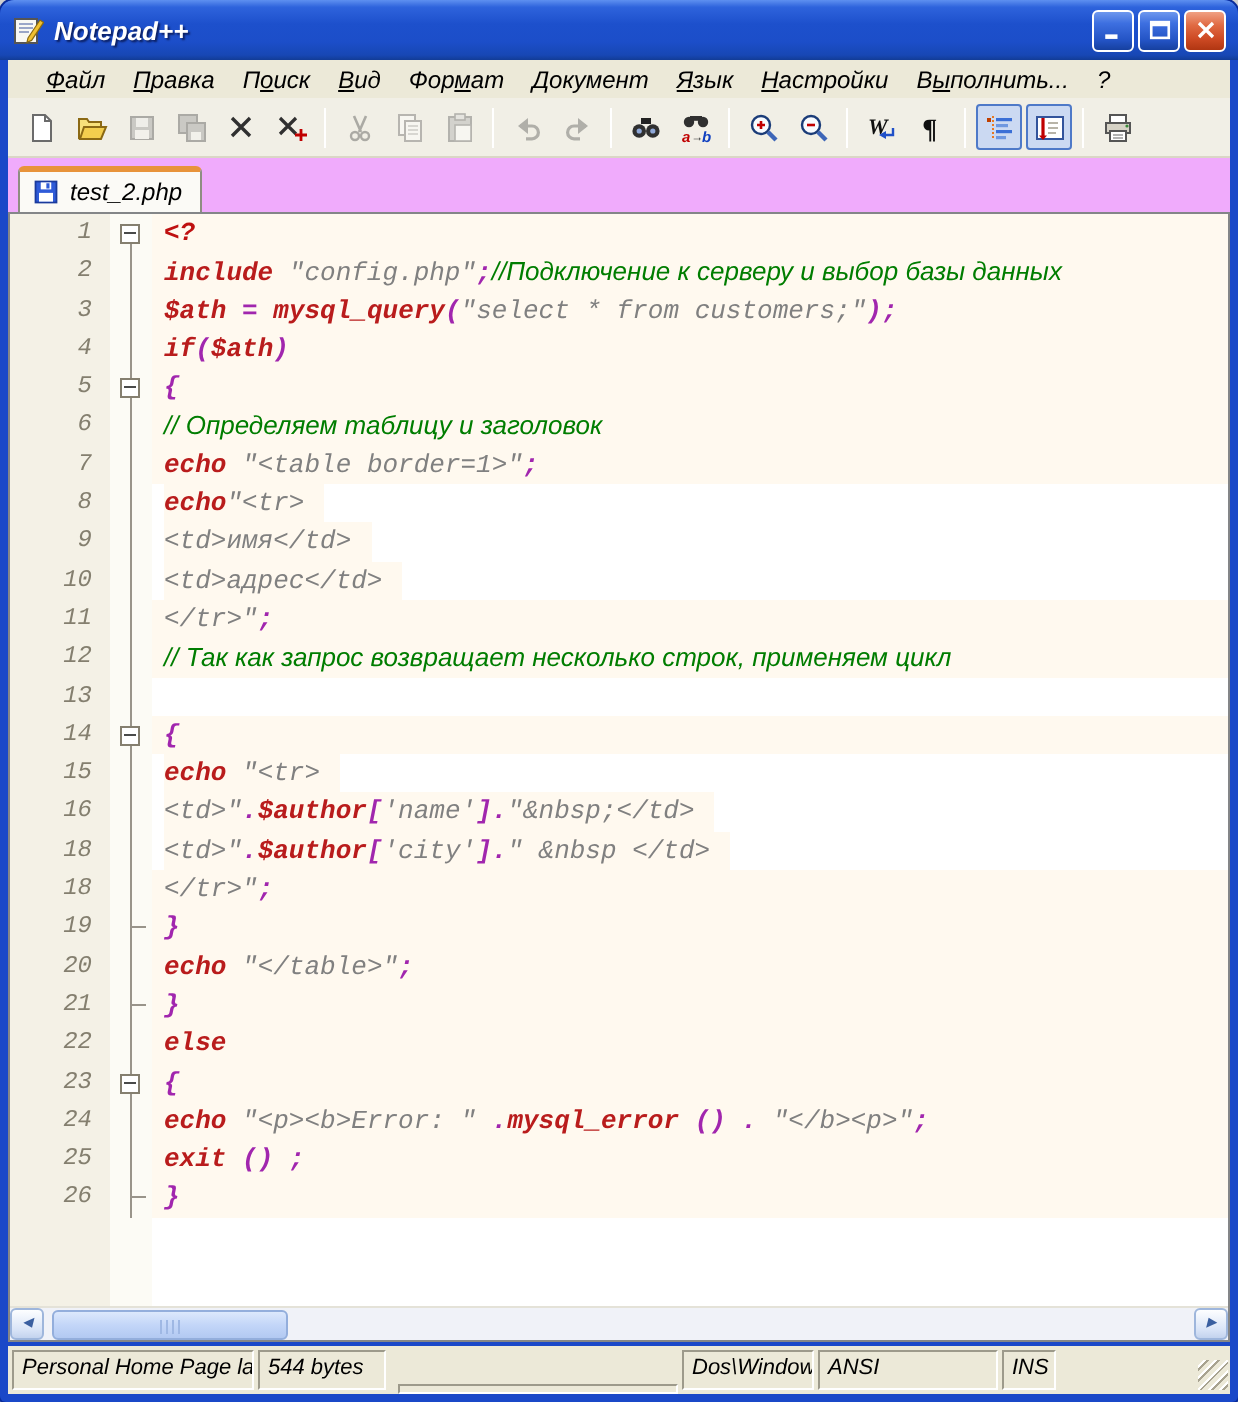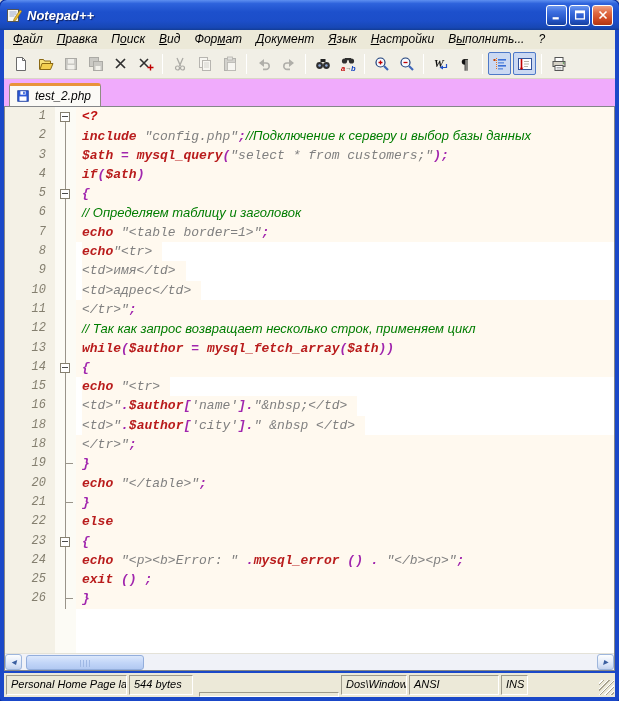--- a/index.html
+++ b/index.html
@@ -9,21 +9,21 @@
   
   .titlebar{height:30px;margin:0 -4px;border-radius:7px 7px 0 0;display:flex;align-items:center;padding:0 6px;
     background:linear-gradient(180deg,#5E90F0 0%,#2E63DC 12%,#1D50CC 40%,#1C4EC9 70%,#1747B4 92%,#123C96 100%);}
   .appicon{width:16px;height:16px;margin-right:5px;flex:none;}
   .title{color:#fff;font-weight:bold;font-size:13px;text-shadow:1px 1px 1px rgba(0,0,30,.6);flex:1;}
   .winbtn{width:21px;height:21px;margin-left:2px;border:1px solid #fff;border-radius:3px;flex:none;
     background:linear-gradient(180deg,#6D97EE 0%,#3D6FE0 30%,#2353C4 75%,#16409F 100%);display:flex;align-items:center;justify-content:center;}
   .winbtn.close{background:linear-gradient(180deg,#F0A183 0%,#E06A43 35%,#CE4A24 70%,#B03612 100%);}
   .winbtn svg{width:14px;height:14px;}
   
-  .menubar{height:19px;background:#ECE9D8;display:flex;align-items:flex-start;padding-left:2px;font-size:12px;color:#000;}
+  .menubar{height:19px;background:#ECE9D8;display:flex;align-items:center;padding-left:12px;font-size:12px;color:#000;}
   .menuitem{padding:2px 7px;cursor:default;}
   .menuitem .u{text-decoration:underline;}
   
   .toolbar{height:30px;background:#F1EFE6;border-bottom:1px solid #DAD6C6;display:flex;align-items:center;padding-left:4px;}
   .tb{width:23px;height:23px;display:flex;align-items:center;justify-content:center;margin:0 1px;border:1px solid transparent;border-radius:2px;}
   .tb svg{width:16px;height:16px;}
   .tb.disabled svg{filter:grayscale(1) opacity(.42);}
   .tb.pressed{background:#CBD9F2;border-color:#4E79C8;}
   .tbsep{width:1px;height:20px;background:#C6C2B2;border-right:1px solid #fff;margin:0 4px;}
   
@@ -347,21 +347,20 @@
           <div class="code full"><span class="s">&lt;/tr&gt;"</span><span class="o">;</span></div>
         </div>
         <div class="row">
           <div class="ln">12</div>
           <div class="fold f-line"></div>
           <div class="code full"><span class="c">// Так как запрос возвращает несколько строк, применяем цикл</span></div>
         </div>
         <div class="row">
           <div class="ln">13</div>
           <div class="fold f-line"></div>
-          <div class="code full"><span class="k">while</span><span class="o">(</span><span class="k">$author</span><span class="p"> </span><span class="o">=</span><span class="p"> </span><span class="k">mysql_fetch_array</span><span class="o">(</span><span class="k">$ath</span><span class="o">))</span></div>
         </div>
         <div class="row">
           <div class="ln">14</div>
           <div class="fold f-box">
             <span class="fbox"></span>
           </div>
           <div class="code full"><span class="o">{</span></div>
         </div>
         <div class="row">
           <div class="ln">15</div>

